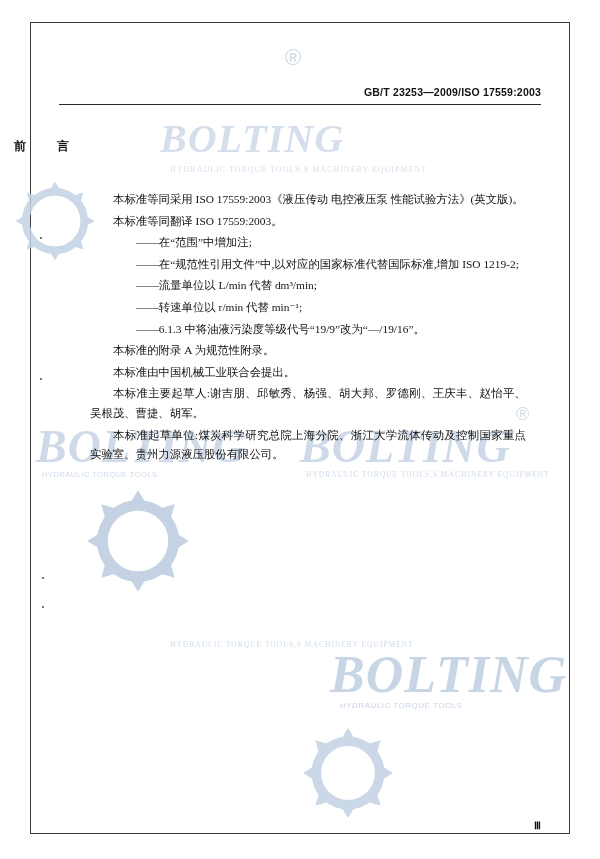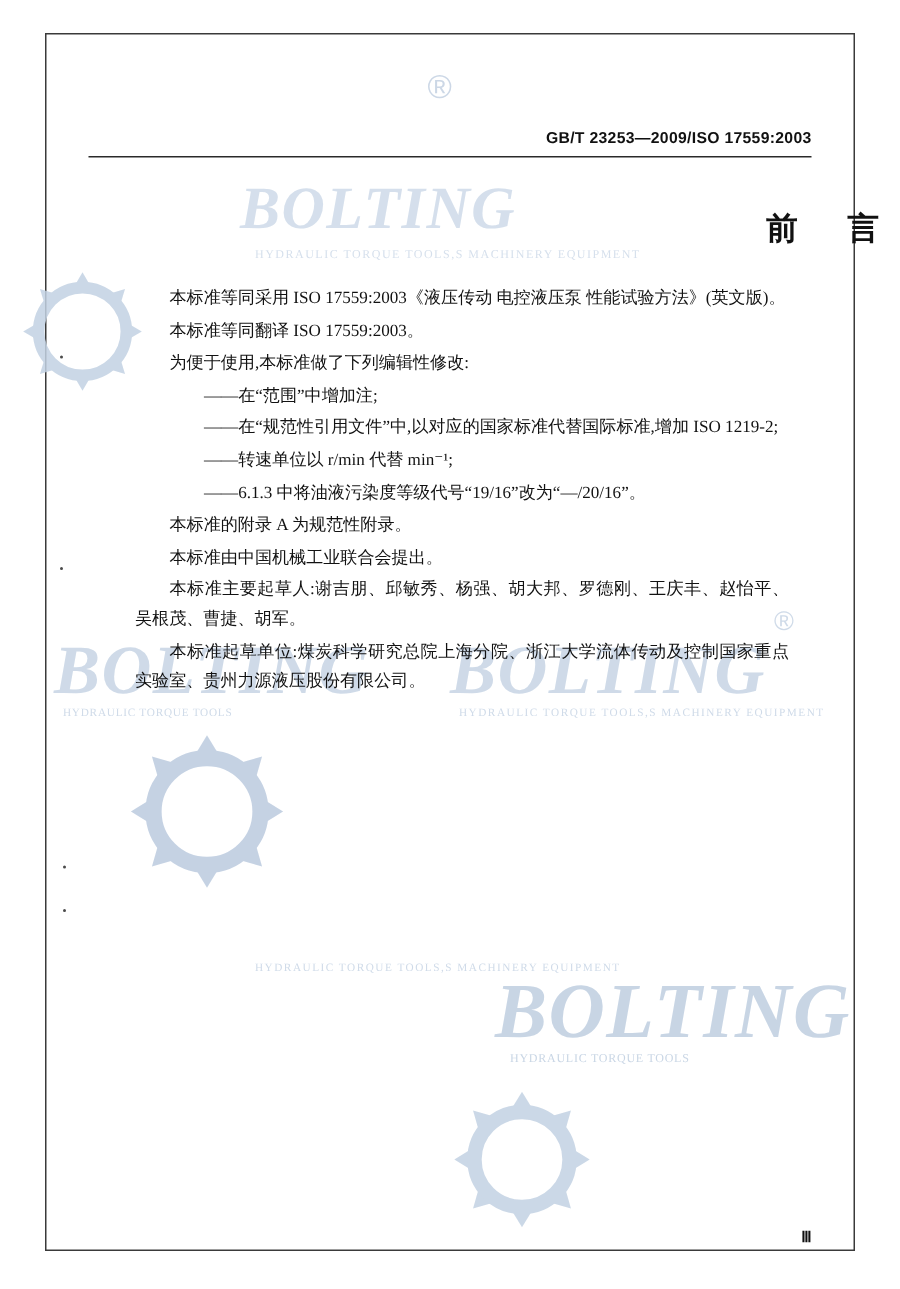--- a/index.html
+++ b/index.html
@@ -42,21 +42,21 @@
   }
   .wm-word {
     font-family: "Liberation Serif", "DejaVu Serif", serif;
     font-weight: bold;
     font-style: italic;
     letter-spacing: 1px;
     white-space: nowrap;
     color: #aec2da;
   }
   .wm-sub {
-    font-family: Liberation Serif, serif;
+    font-family: Liberation Sans, sans-serif;
     white-space: nowrap;
     color: #b6c7dc;
     letter-spacing: .5px;
   }
   .wm-arc {
     font-family: Liberation Serif, serif;
     white-space: nowrap;
     color: #b6c7dc;
     letter-spacing: 1px;
   }
@@ -83,22 +83,22 @@
     left: 59px;
     right: 59px;
     top: 104px;
     border-bottom: 1px solid #2a2a2a;
   }
   .title {
     position: absolute;
     left: 0;
     right: 0;
     top: 138px;
-    text-align: right;
-    font-size: 21px;
+    text-align: left;
+    font-size: 12px;
     font-weight: bold;
     letter-spacing: 14px;
     text-indent: 14px;
     color: #111;
   }
   .body {
     position: absolute;
     left: 88px;
     right: 72px;
     top: 188px;
@@ -210,25 +210,25 @@
   </div>
 
   <div class="header-code">GB/T 23253—2009/ISO 17559:2003</div>
   <div class="header-rule"></div>
 
   <div class="title">前  言</div>
 
   <div class="body">
     <p class="indent2">本标准等同采用 ISO 17559:2003《液压传动  电控液压泵  性能试验方法》(英文版)。</p>
     <p class="indent2">本标准等同翻译 ISO 17559:2003。</p>
-    <p class="indent2">为便于使用,本标准做了下列编辑性修改:</p>
     <p class="indent-dash">——在“范围”中增加注;</p>
     <p class="indent-dash">——在“规范性引用文件”中,以对应的国家标准代替国际标准,增加 ISO 1219-2;</p>
+    <p class="indent-dash">——流量单位以 L/min 代替 dm³/min;</p>
     <p class="indent-dash">——转速单位以 r/min 代替 min⁻¹;</p>
-    <p class="indent-dash">——6.1.3 中将油液污染度等级代号“19/16”改为“—/20/16”。</p>
+    <p class="indent-dash">——6.1.3 中将油液污染度等级代号“19/9”改为“—/19/16”。</p>
     <p class="indent2">本标准的附录 A 为规范性附录。</p>
     <p class="indent2">本标准由中国机械工业联合会提出。</p>
     <p class="indent2">本标准主要起草人:谢吉朋、邱敏秀、杨强、胡大邦、罗德刚、王庆丰、赵怡平、吴根茂、曹捷、胡军。</p>
     <p class="indent2">本标准起草单位:煤炭科学研究总院上海分院、浙江大学流体传动及控制国家重点实验室、贵州力源液压股份有限公司。</p>
   </div>
 
   <div class="footer-page">Ⅲ</div>
 </div>
 
 </body></html>

